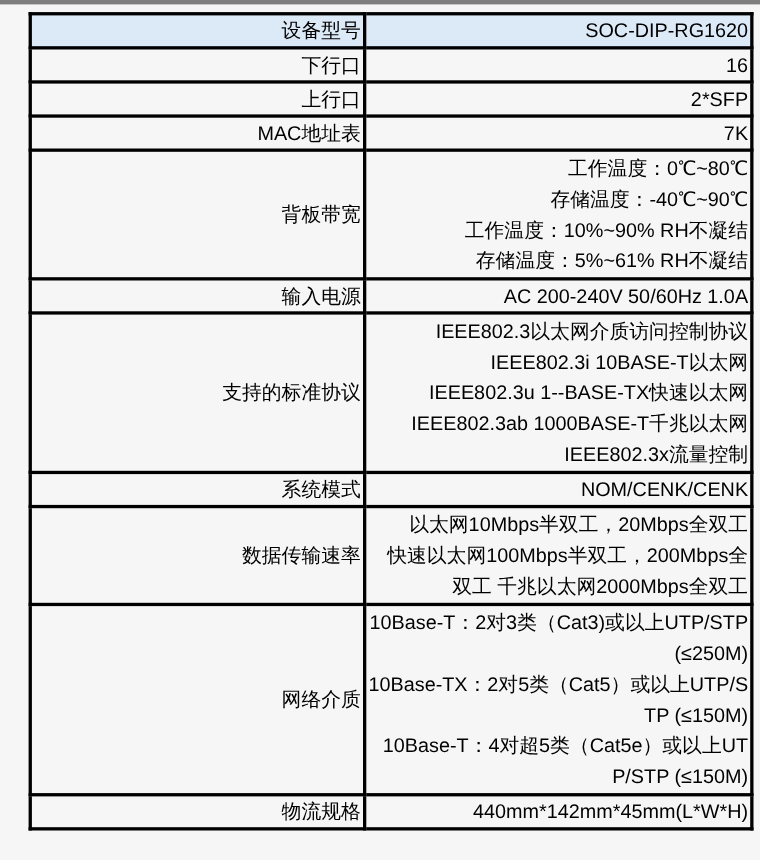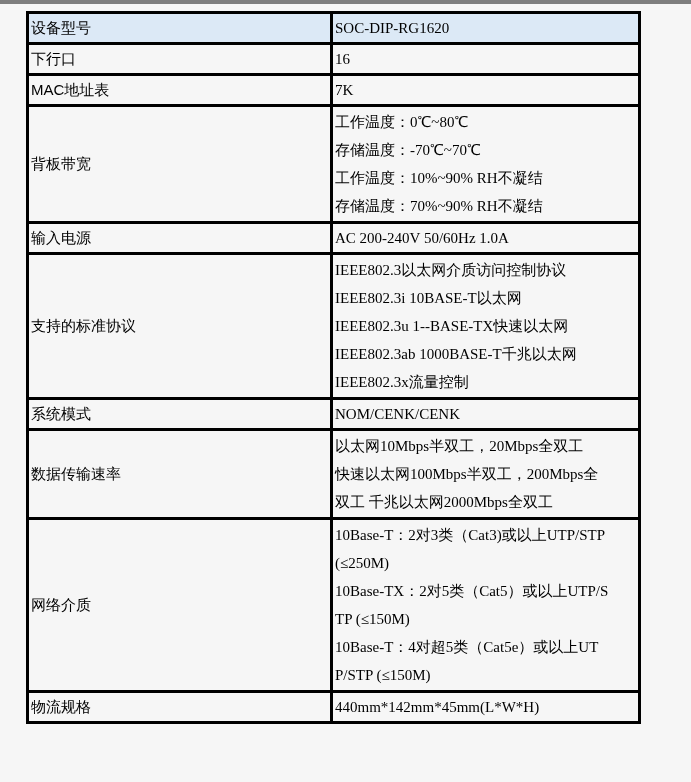--- a/index.html
+++ b/index.html
@@ -25,36 +25,35 @@
     left: 26px;
     top: 11px;
   }
   table.spec-table {
     border-collapse: collapse;
     background: #f6f6f6;
     table-layout: fixed;
   }
   table.spec-table td {
     border: 3px solid var(--border-color, #000);
-    text-align: left;
+    text-align: right;
     vertical-align: middle;
-    font-size: 15px;
+    font-size: 18px;
     padding: 1px 2px;
   }
   td.label-cell { width: 297px; }
   td.value-cell { width: 301px; }
   tr.header-row td {
     background: var(--header-bg, #dce9f6);
     height: 29px;
   }
   tr.single td { height: 26px; }
   .line {
     line-height: 28px;
     white-space: nowrap;
-    font-family: Liberation Serif, serif;
   }
   tr.single .line { line-height: normal; }
 </style>
 </head>
 <body style="background: rgb(246, 246, 246); color: rgb(0, 0, 0);">
 
 <div class="top-bar"></div>
 
 <div class="spec-table-wrap">
   <table class="spec-table">
@@ -65,32 +64,38 @@
             <div class="line">SOC-DIP-RG1620</div>
           </td>
         </tr>
         <tr class="single">
           <td class="label-cell">下行口</td>
           <td class="value-cell">
             <div class="line">16</div>
           </td>
         </tr>
         <tr class="single">
+          <td class="label-cell">上行口</td>
+          <td class="value-cell">
+            <div class="line">2*SFP</div>
+          </td>
+        </tr>
+        <tr class="single">
           <td class="label-cell">MAC地址表</td>
           <td class="value-cell">
             <div class="line">7K</div>
           </td>
         </tr>
         <tr class="multi">
           <td class="label-cell">背板带宽</td>
           <td class="value-cell">
             <div class="line">工作温度：0℃~80℃</div>
-            <div class="line">存储温度：-70℃~70℃</div>
+            <div class="line">存储温度：-40℃~90℃</div>
             <div class="line">工作温度：10%~90% RH不凝结</div>
-            <div class="line">存储温度：70%~90% RH不凝结</div>
+            <div class="line">存储温度：5%~61% RH不凝结</div>
           </td>
         </tr>
         <tr class="single">
           <td class="label-cell">输入电源</td>
           <td class="value-cell">
             <div class="line">AC 200-240V 50/60Hz 1.0A</div>
           </td>
         </tr>
         <tr class="multi">
           <td class="label-cell">支持的标准协议</td>

